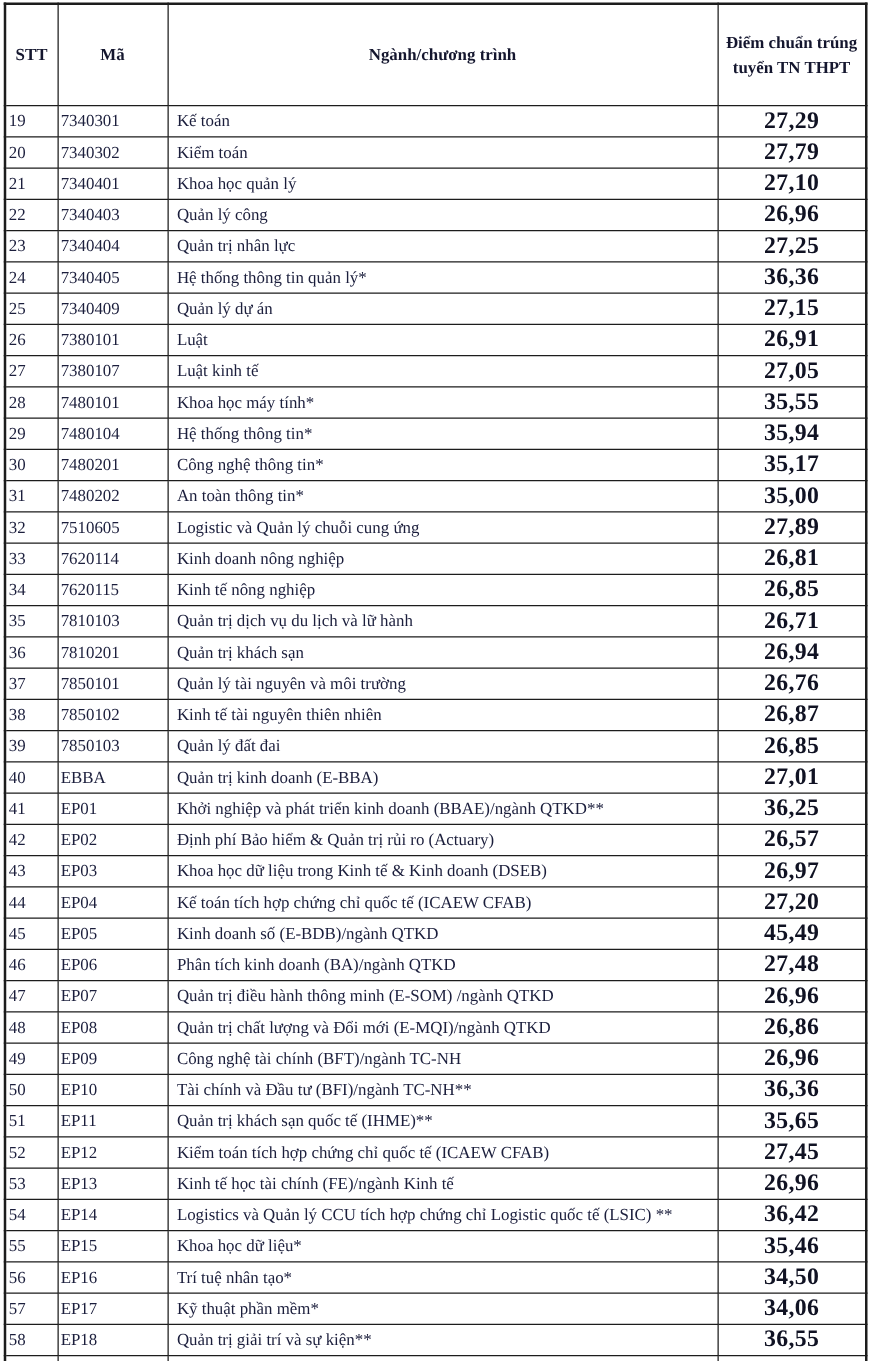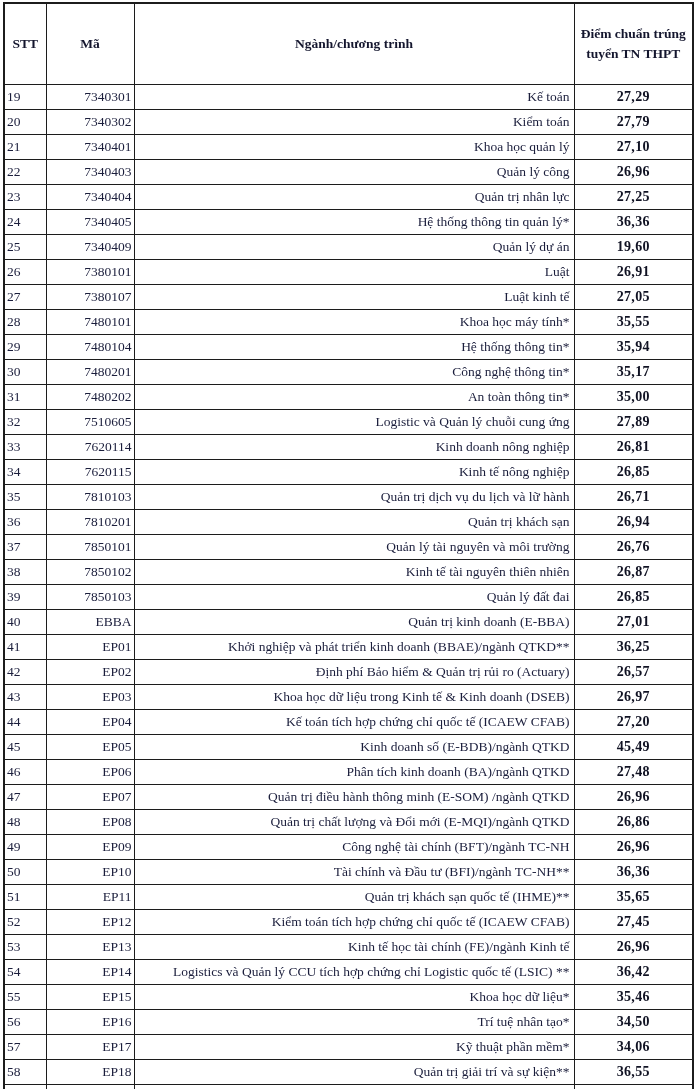--- a/index.html
+++ b/index.html
@@ -40,30 +40,30 @@
   }
   td {
     font-size: 13.5px;
     height: 22px;
     line-height: 16px;
     padding: 1px 2px;
     vertical-align: middle;
     white-space: normal;
   }
   td.stt   { }
-  td.code  { text-align: right; }
+  td.code  { text-align: left; }
   td.program {
-    text-align: right;
+    text-align: left;
     padding-left: 7px;
     padding-right: 4px;
   }
   td.score {
     text-align: center;
     font-weight: bold;
-    font-size: 14px;
+    font-size: 19px;
     color: #101223;
     letter-spacing: 0.3px;
   }
 </style>
 </head>
 <body>
 
 <div class="page">
   <table class="score-table">
     <colgroup>
@@ -114,21 +114,21 @@
         <tr>
           <td class="stt">24</td>
           <td class="code">7340405</td>
           <td class="program">Hệ thống thông tin quản lý*</td>
           <td class="score">36,36</td>
         </tr>
         <tr>
           <td class="stt">25</td>
           <td class="code">7340409</td>
           <td class="program">Quản lý dự án</td>
-          <td class="score">19,60</td>
+          <td class="score">27,15</td>
         </tr>
         <tr>
           <td class="stt">26</td>
           <td class="code">7380101</td>
           <td class="program">Luật</td>
           <td class="score">26,91</td>
         </tr>
         <tr>
           <td class="stt">27</td>
           <td class="code">7380107</td>

